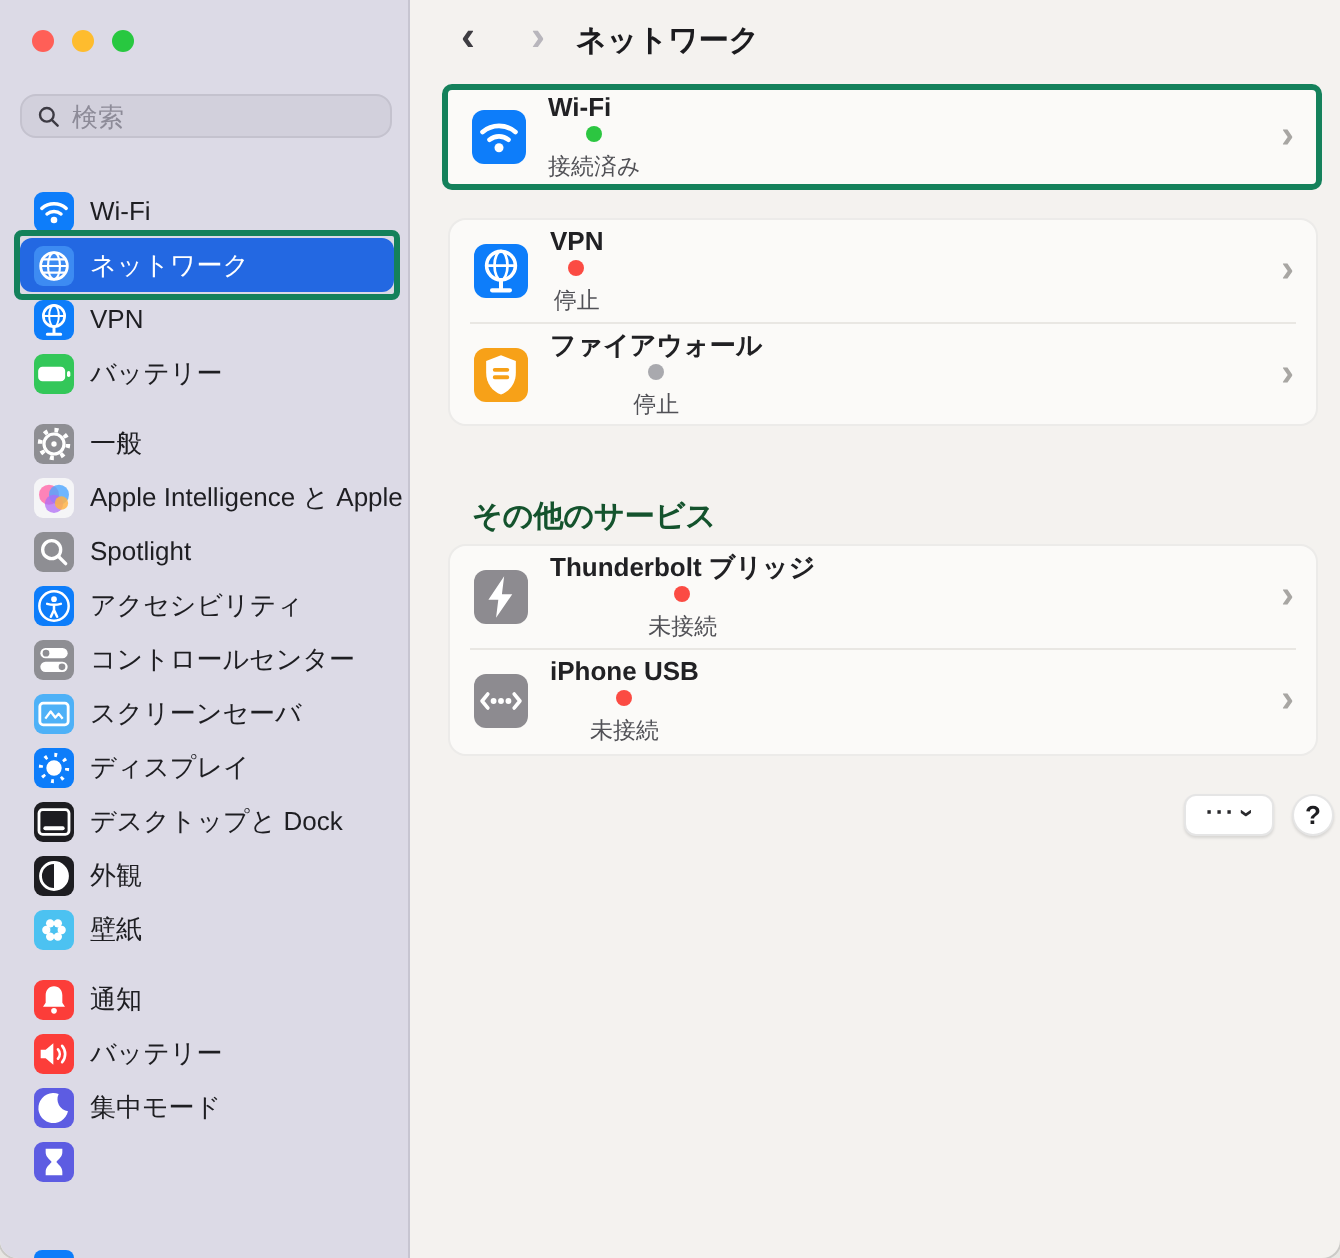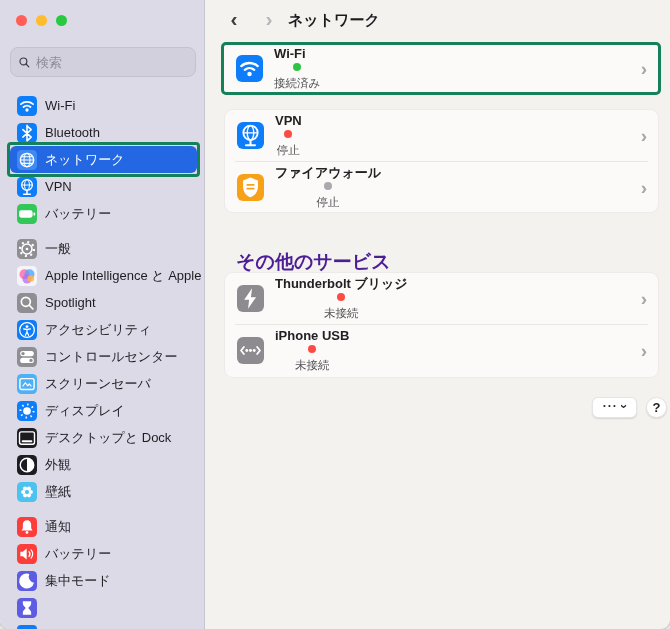--- a/index.html
+++ b/index.html
@@ -14,21 +14,21 @@
 
   
   .sidebar {
     position:absolute; left:0; top:0; width:205px; height:100%;
     background:#dcdae6; border-right:1px solid #c7c5d1;
   }
   .traffic { position:absolute; left:16px; top:15px; display:flex; gap:9px; }
   .traffic .light { width:11px; height:11px; border-radius:50%; }
 
   .search-field {
-    position:absolute; left:10px; top:47px; width:186px; height:30px;
+    position:absolute; left:10px; top:47px; width:186px; height:22px;
     background:#d2d0dc; border:1px solid #c4c2ce; border-radius:8px;
     display:flex; align-items:center; gap:5px; padding:0 7px;
   }
   .search-field svg { flex:none; }
   .search-field input {
     border:none; outline:none; background:transparent; width:100%;
     font-size:13px; color:#3c3a43; font-family:inherit;
   }
   .search-field input::placeholder { color:#8d8b98; }
 
@@ -92,22 +92,22 @@
   .row-texts { display:flex; flex-direction:column; gap:2px; }
   .row-title { font-size:13px; font-weight:bold; color:#212124; line-height:14px; }
   .row-status { display:flex; align-items:center; gap:5px; font-size:11.5px; color:#515156;flex-direction:column; }
   .status-dot { width:8px; height:8px; border-radius:50%; flex:none; }
   .row-chevron {
     position:absolute; right:11px; top:50%; transform:translateY(-54%);
     font-size:19px; color:#a8a6a3; font-weight:bold; line-height:1;
   }
 
   .section-title {
-    position:absolute; left:30px; top:249px; font-size:19px; font-weight:bold;
-    color:#4c1d95;
+    position:absolute; left:30px; top:249px; font-size:15px; font-weight:bold;
+    color:#14532d;
   }
 
   .more-button {
     position:absolute; left:386px; top:397px; width:45px; height:21px;
     background:#ffffff; border:1px solid rgba(0,0,0,.1); border-radius:6px;
     box-shadow:0 1px 1.5px rgba(0,0,0,.12);
     display:flex; align-items:center; justify-content:center; gap:4px;
   }
   .more-dots { font-size:12px; font-weight:bold; color:#2a2a2d; letter-spacing:1px; line-height:1; margin-top:-3px; }
   .more-chevron { font-size:13px; font-weight:bold; color:#2a2a2d; transform:rotate(90deg); line-height:1; margin-top:-2px; }
@@ -143,28 +143,20 @@
         <div class="side-group">
           <div class="side-row">
             <span class="side-icon" style="background: rgb(13, 125, 250);">
               <svg viewBox="0 0 24 24">
                 <circle cx="12" cy="16.8" r="2" fill="#fff"></circle>
                 <path d="M7.8 13.2a6.6 6.6 0 0 1 8.4 0" stroke="#fff" stroke-width="2.1" fill="none" stroke-linecap="round"></path>
                 <path d="M4.7 9.8a11.2 11.2 0 0 1 14.6 0" stroke="#fff" stroke-width="2.1" fill="none" stroke-linecap="round"></path>
               </svg>
             </span>
             <span class="side-label">Wi-Fi</span>
-          </div>
-          <div class="side-row">
-            <span class="side-icon" style="background: rgb(13, 125, 250);">
-              <svg viewBox="0 0 24 24">
-                <path d="M12 2.6v18.8l5-4.5-10-9m0 9 10-9-5-4.5" stroke="#fff" stroke-width="1.9" fill="none" stroke-linejoin="round" stroke-linecap="round"></path>
-              </svg>
-            </span>
-            <span class="side-label">Bluetooth</span>
           </div>
           <div class="side-row selected annotated">
             <span class="side-icon" style="background: rgb(61, 139, 242);">
               <svg viewBox="0 0 24 24">
                 <circle cx="12" cy="12" r="8" stroke="#fff" stroke-width="1.7" fill="none"></circle>
                 <ellipse cx="12" cy="12" rx="3.6" ry="8" stroke="#fff" stroke-width="1.3" fill="none"></ellipse>
                 <path d="M4.3 12h15.4M5.4 8h13.2M5.4 16h13.2" stroke="#fff" stroke-width="1.3" fill="none"></path>
               </svg>
             </span>
             <span class="side-label">ネットワーク</span>

